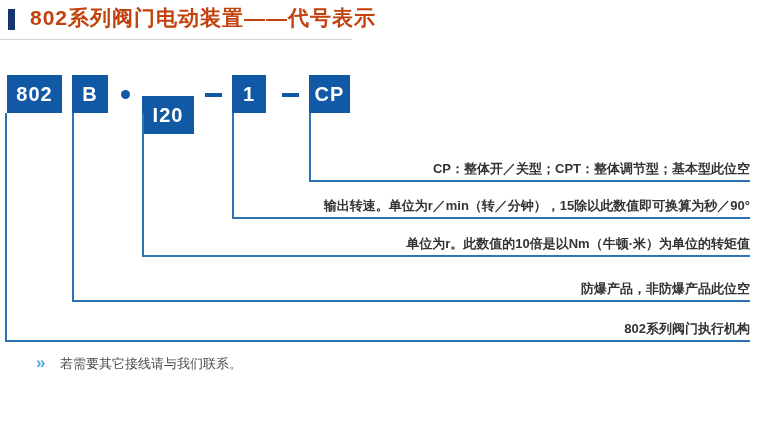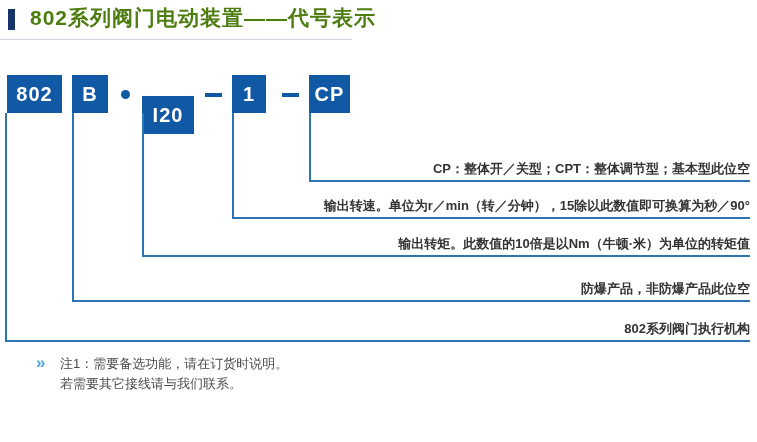--- a/index.html
+++ b/index.html
@@ -4,21 +4,21 @@
 <style>
   html,body{margin:0;padding:0;background:#fff;}
   .page{
     position:relative;width:757px;height:442px;background:#ffffff;overflow:hidden;
     font-family:"Liberation Sans","DejaVu Sans",sans-serif;
   }
   
   .header-bar{position:absolute;left:8px;top:9px;width:7px;height:21px;background:#16356d;}
   .page-title{
     position:absolute;left:30px;top:4px;margin:0;
-    font-size:21px;font-weight:bold;color:#4d7c0f;letter-spacing:1px;white-space:nowrap;
+    font-size:21px;font-weight:bold;color:#c2410c;letter-spacing:1px;white-space:nowrap;
   }
   .header-rule{position:absolute;left:0;top:39px;width:352px;height:1px;background:#ccd6e0;}
   
   .codebox{
     position:absolute;top:75px;height:38px;background:#1158a5;color:#ffffff;
     display:flex;align-items:center;justify-content:center;
     font-size:20px;font-weight:bold;letter-spacing:1px;
   }
   .box-802{left:7px;width:55px;}
   .box-b{left:72px;width:36px;}
@@ -81,23 +81,22 @@
   <div class="codebox box-cp">CP</div>
 
   <div class="connector conn-802"></div>
   <div class="connector conn-b"></div>
   <div class="connector conn-i20"></div>
   <div class="connector conn-1"></div>
   <div class="connector conn-cp"></div>
 
   <div class="explanation exp-cp">CP：整体开／关型；CPT：整体调节型；基本型此位空</div>
   <div class="explanation exp-speed">输出转速。单位为r／min（转／分钟），15除以此数值即可换算为秒／90°</div>
-  <div class="explanation exp-torque">输出转矩。此数值的10倍是以Nm（牛顿·米）为单位的转矩值</div>
+  <div class="explanation exp-torque">单位为r。此数值的10倍是以Nm（牛顿·米）为单位的转矩值</div>
   <div class="explanation exp-exproof">防爆产品，非防爆产品此位空</div>
   <div class="explanation exp-series">802系列阀门执行机构</div>
 
   <span class="notes-marker">»</span>
   <div class="notes">
-    <div>注1：需要备选功能，请在订货时说明。</div>
     <div>若需要其它接线请与我们联系。</div>
   </div>
 
 </div>
 
 </body></html>

